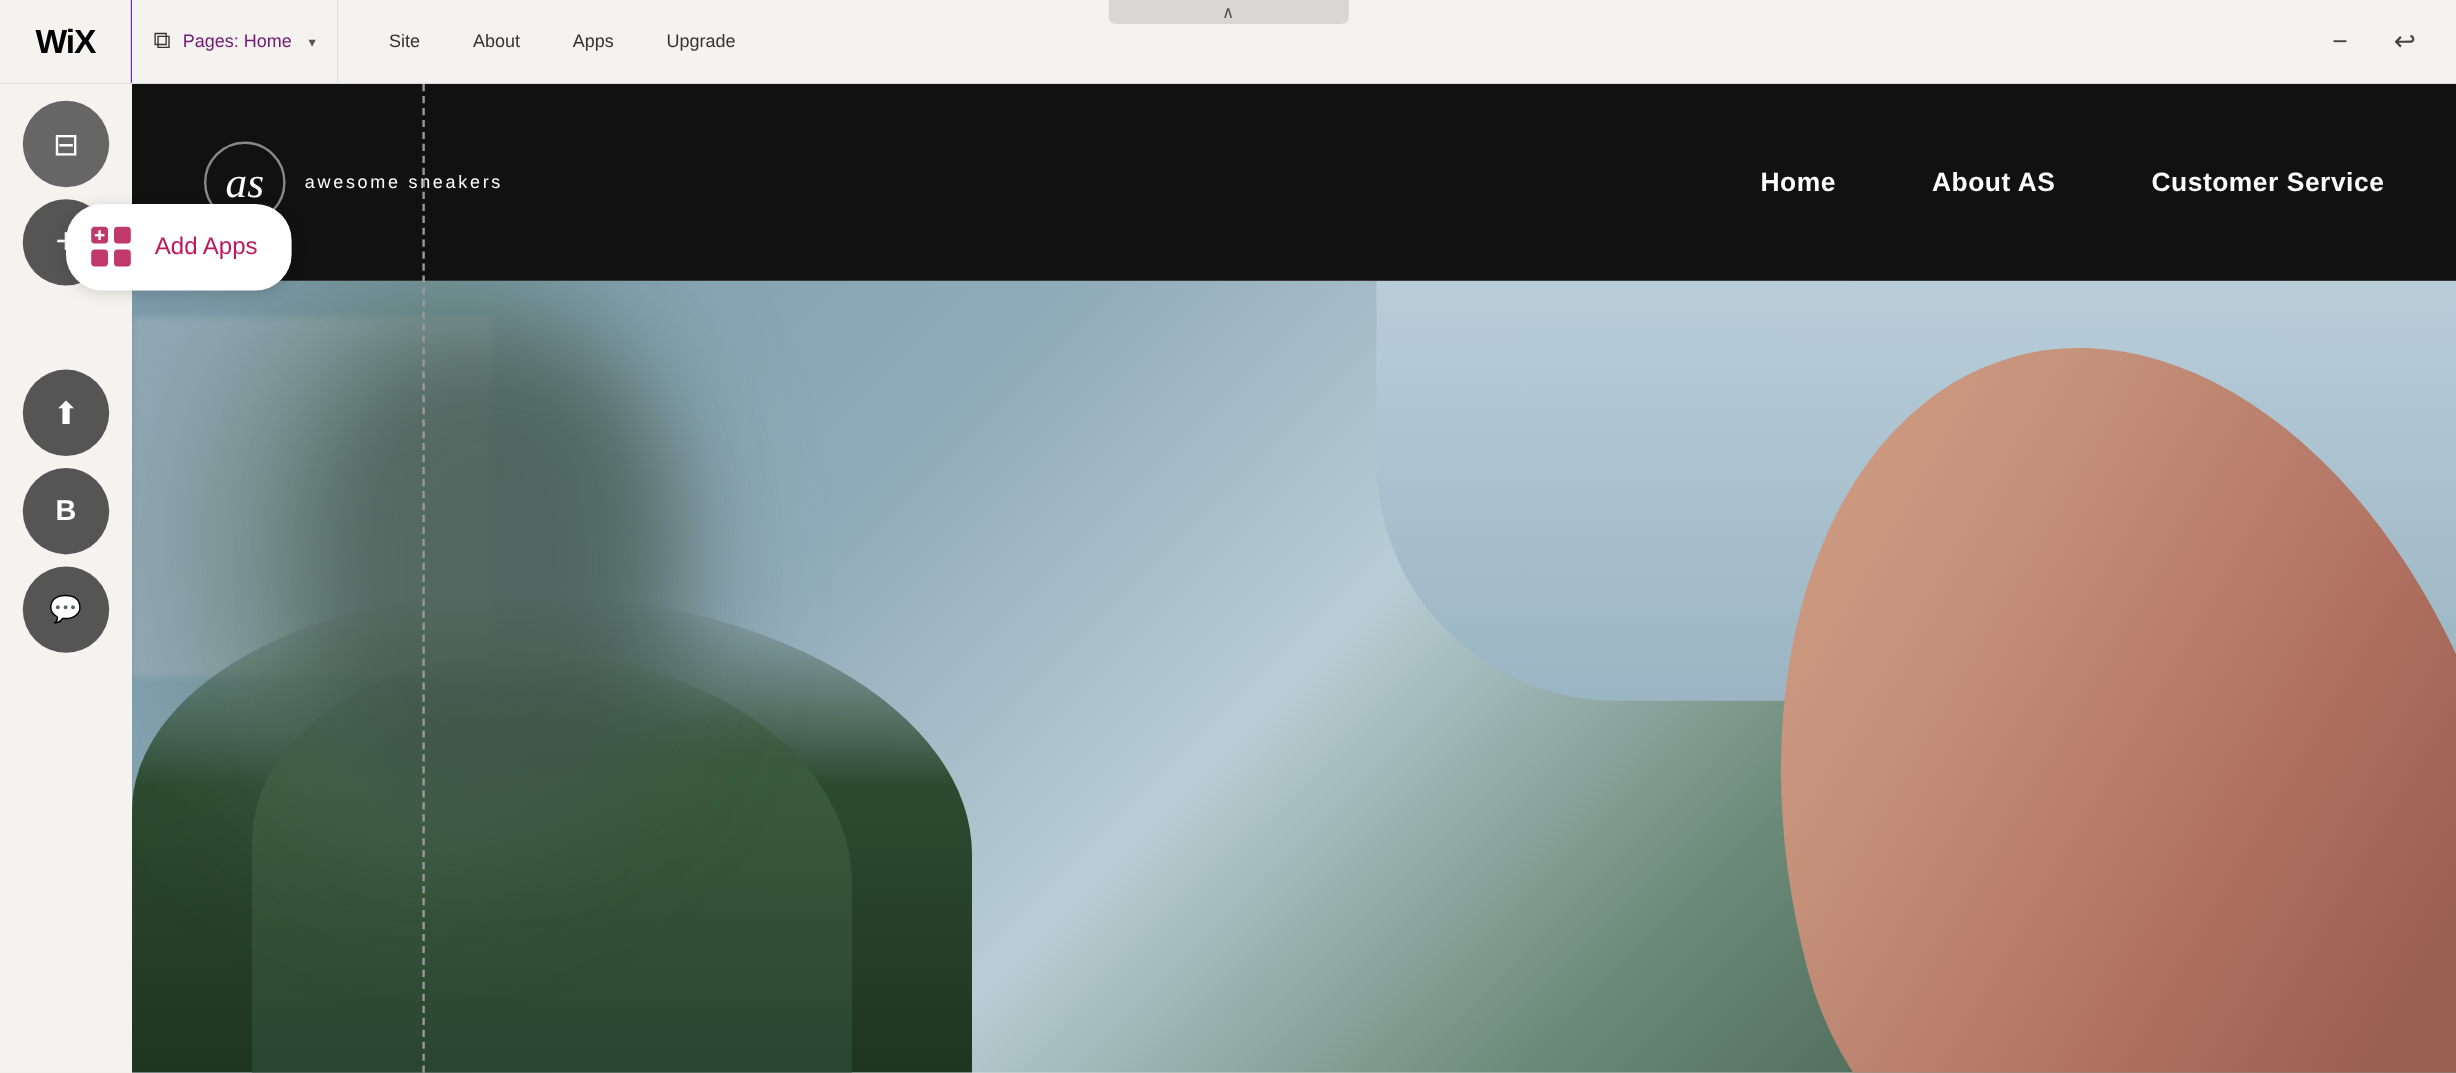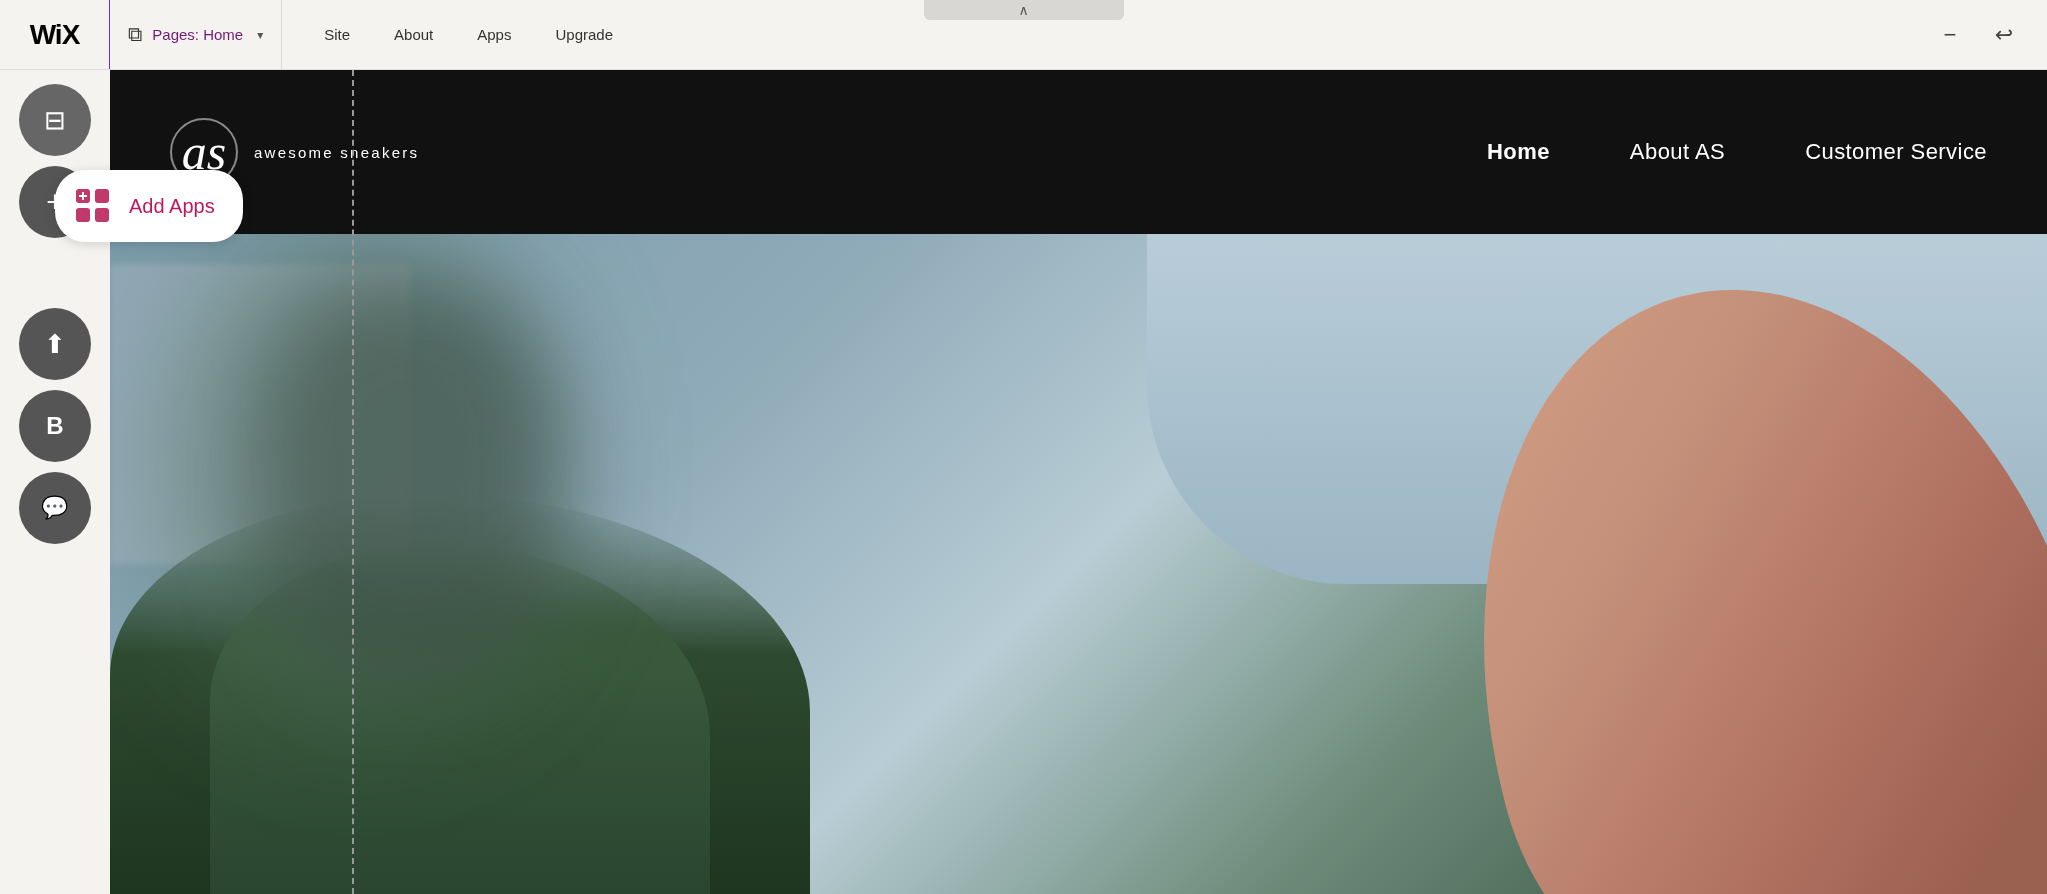--- a/index.html
+++ b/index.html
@@ -243,21 +243,21 @@
     .site-nav-links {
       margin-left: auto;
       display: flex;
       align-items: flex-start;
       gap: 80px;
     }
     .site-nav-link {
       font-size: 22px;
       color: #fff;
       text-decoration: none;
-      font-weight: 400;
+      font-weight: 700;
       letter-spacing: 0.02em;
     }
     .site-nav-link.active { font-weight: 700; }
 
     
     .hero-area {
       position: absolute;
       top: 164px; left: 0; right: 0; bottom: 0;
       background: linear-gradient(135deg, #7a9aaa 0%, #8faab8 30%, #b8cdd5 50%, #6b8a78 70%, #4a6655 85%, #3d5545 100%);
       overflow: hidden;
@@ -386,21 +386,21 @@
 </div>
 
 <div class="canvas-area">
 
   <div class="dashed-line"></div>
 
   <div class="website-preview">
 
     <nav class="site-navbar">
       <div class="site-logo-area">
-        <span class="site-logo-symbol" style="font-family: serif; font-style: italic; font-size: 50px; border: 2px solid #888; border-radius: 50%; width: 68px; height: 68px; display:flex; align-items:center; justify-content:center;">as</span>
+        <span class="site-logo-symbol" style="font-family: serif; font-style: italic; font-size: 36px; border: 2px solid #888; border-radius: 50%; width: 68px; height: 68px; display:flex; align-items:center; justify-content:center;">as</span>
         <span class="site-logo-text">awesome sneakers</span>
       </div>
       <div class="site-nav-links">
         <a class="site-nav-link active">Home</a>
         <a class="site-nav-link">About AS</a>
         <a class="site-nav-link">Customer Service</a>
       </div>
     </nav>
 
     <div class="hero-area">

